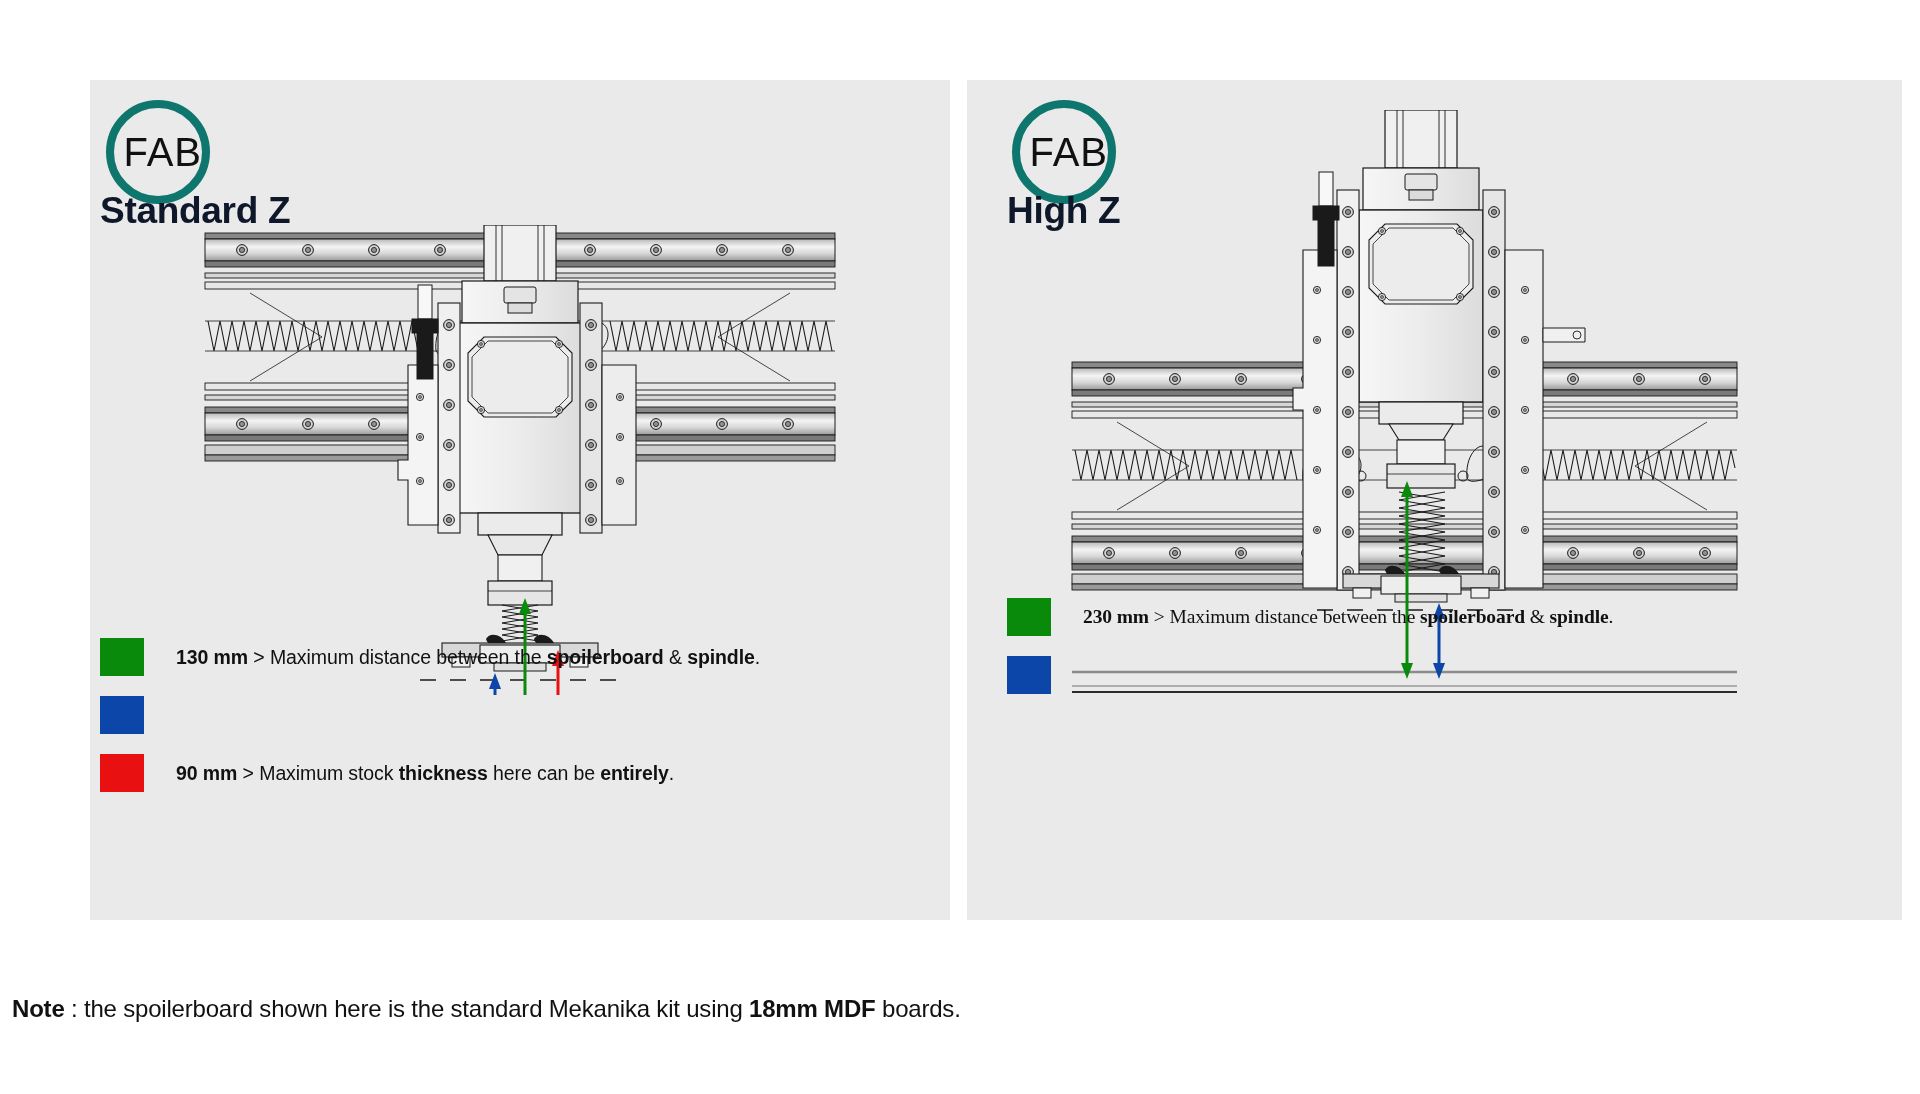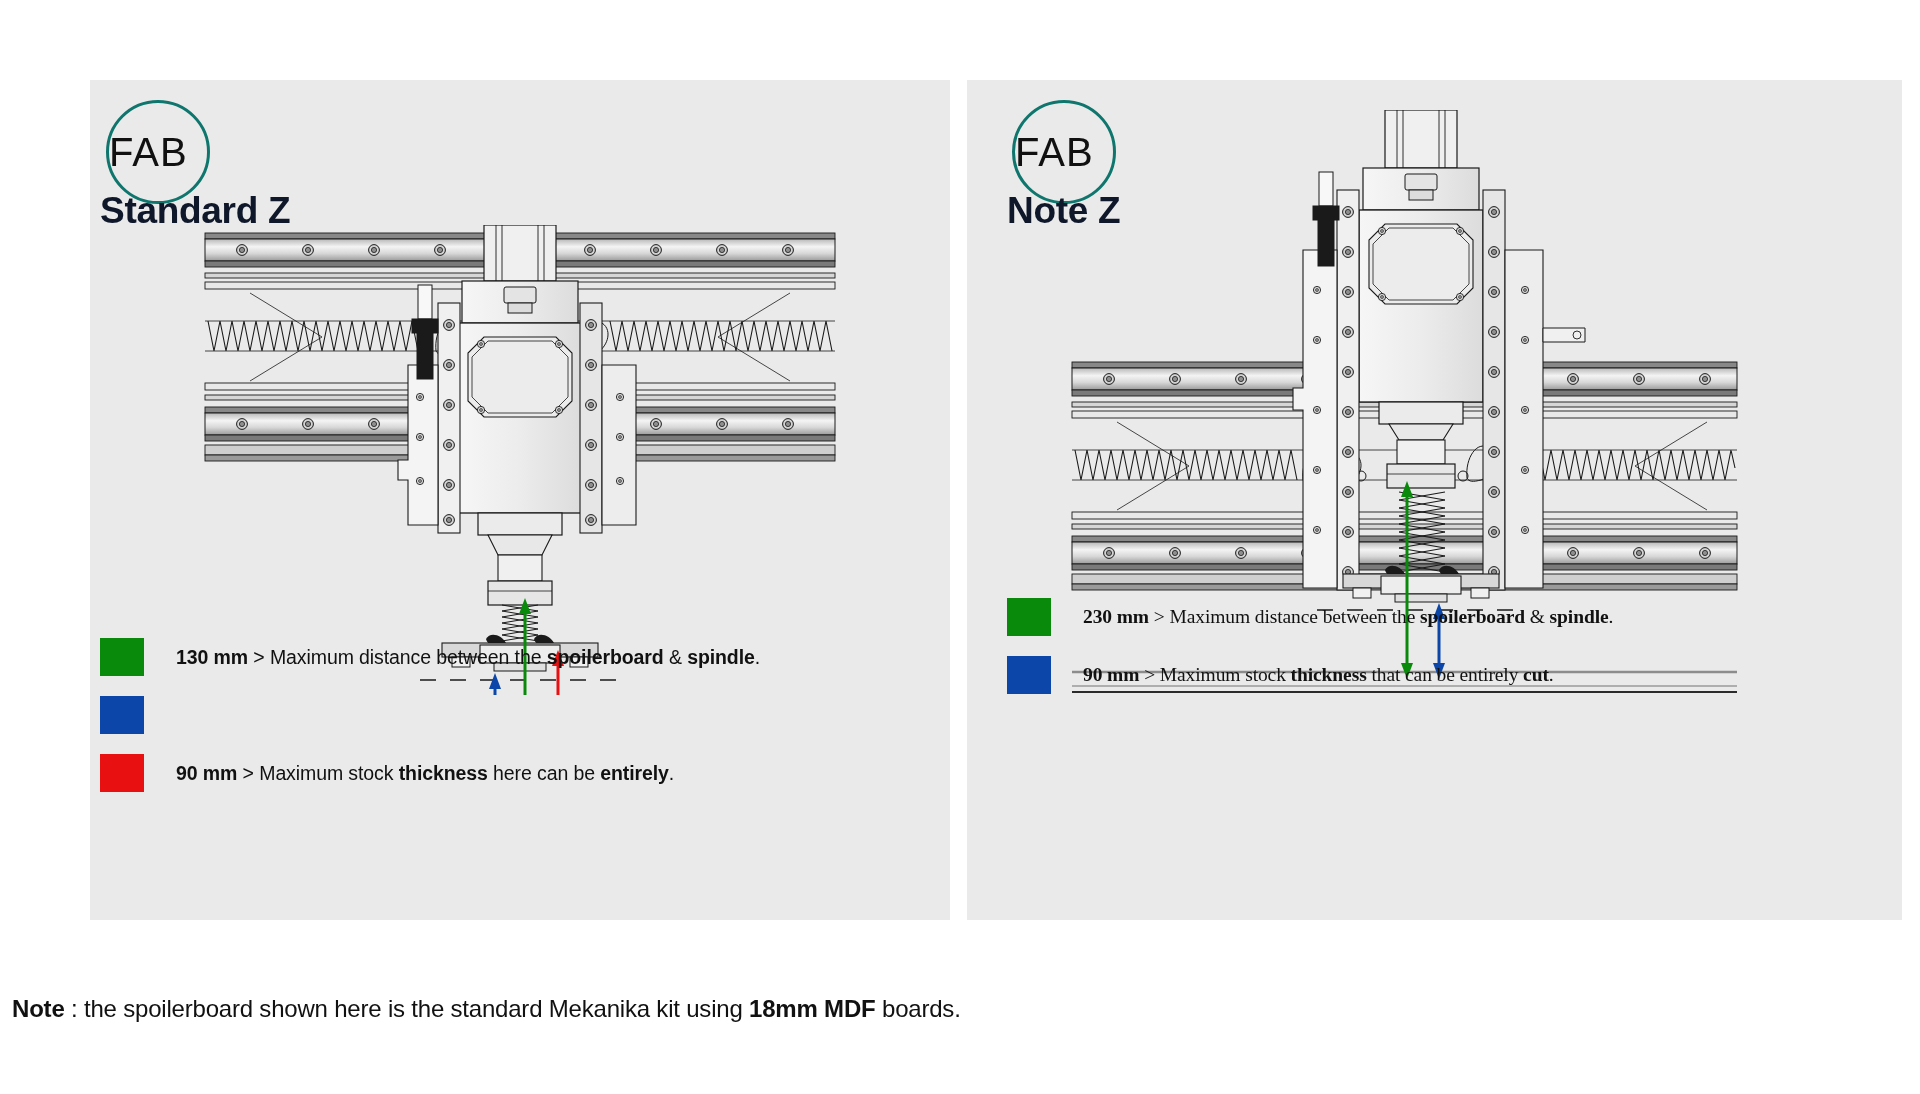--- a/index.html
+++ b/index.html
@@ -18,24 +18,24 @@
     top:80px;
     height:840px;
     background:#eaeaea;
   }
   #panel-left{left:90px;width:860px;}
   #panel-right{left:967px;width:935px;}
 
   .fab-badge{
     position:absolute;
     width:104px;height:104px;
-    border:3px solid #0f766e;
+    border:8px solid #0f766e;
     border-radius:50%;
     box-sizing:border-box;
-    display:flex;align-items:center;justify-content:flex-start;
+    display:flex;align-items:center;justify-content:flex-end;
   }
   .fab-badge span{
     font-size:40px;font-weight:400;color:#111;letter-spacing:1px;
     line-height:1;
   }
   .panel-title{
     position:absolute;
     font-size:37px;font-weight:600;color:#0f172a;
     white-space:nowrap;
     letter-spacing:-0.3px;
@@ -294,21 +294,21 @@
       </div>
 
     </div>
   </div>
 
   <div class="panel" id="panel-right">
 
     <div class="fab-badge" style="left:45px;top:20px;">
       <span>FAB</span>
     </div>
-    <div class="panel-title" style="left:40px;top:110px;">Note Z</div>
+    <div class="panel-title" style="left:40px;top:110px;">High Z</div>
 
     <div class="drawing" style="left:0px;top:30px;">
       <svg width="935" height="585" viewBox="0 0 935 585" xmlns="http://www.w3.org/2000/svg">
         <defs>
           <linearGradient id="railGradR" x1="0" y1="0" x2="0" y2="1">
             <stop offset="0%" stop-color="#b8b8b8"></stop>
             <stop offset="35%" stop-color="#f4f4f4"></stop>
             <stop offset="65%" stop-color="#d8d8d8"></stop>
             <stop offset="100%" stop-color="#9a9a9a"></stop>
           </linearGradient>
@@ -507,23 +507,20 @@
 
       <div class="legend-row">
         <div class="swatch" style="background:#0a8a0a"></div>
         <div class="legend-text">
           <b>230 mm</b><span> &gt; </span><span>Maximum distance between the </span><b>spoilerboard</b><span> &amp; </span><b>spindle</b><span>.</span>
         </div>
       </div>
 
       <div class="legend-row">
         <div class="swatch" style="background:#0b46a8"></div>
-        <div class="legend-text">
-          <b>90 mm</b><span> &gt; </span><span>Maximum stock </span><b>thickness</b><span> that can be entirely </span><b>cut</b><span>.</span>
-        </div>
       </div>
 
     </div>
   </div>
 
   <div class="note">
     <b>Note</b><span> : the spoilerboard shown here is the standard Mekanika kit  using </span><b>18mm MDF</b><span> boards.</span>
   </div>
 
 </div>

